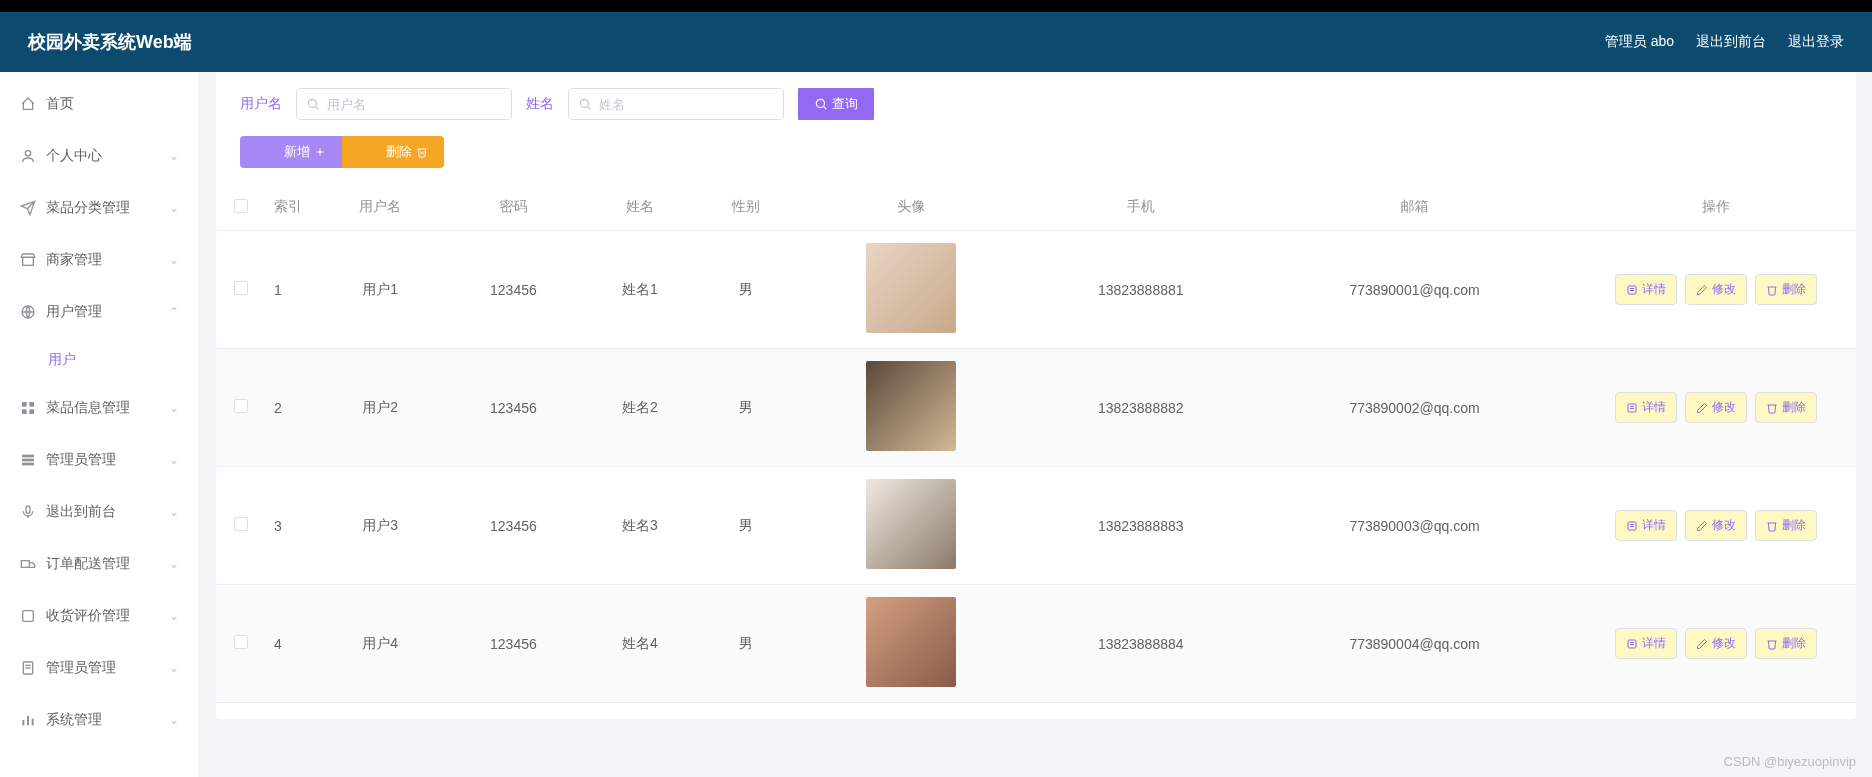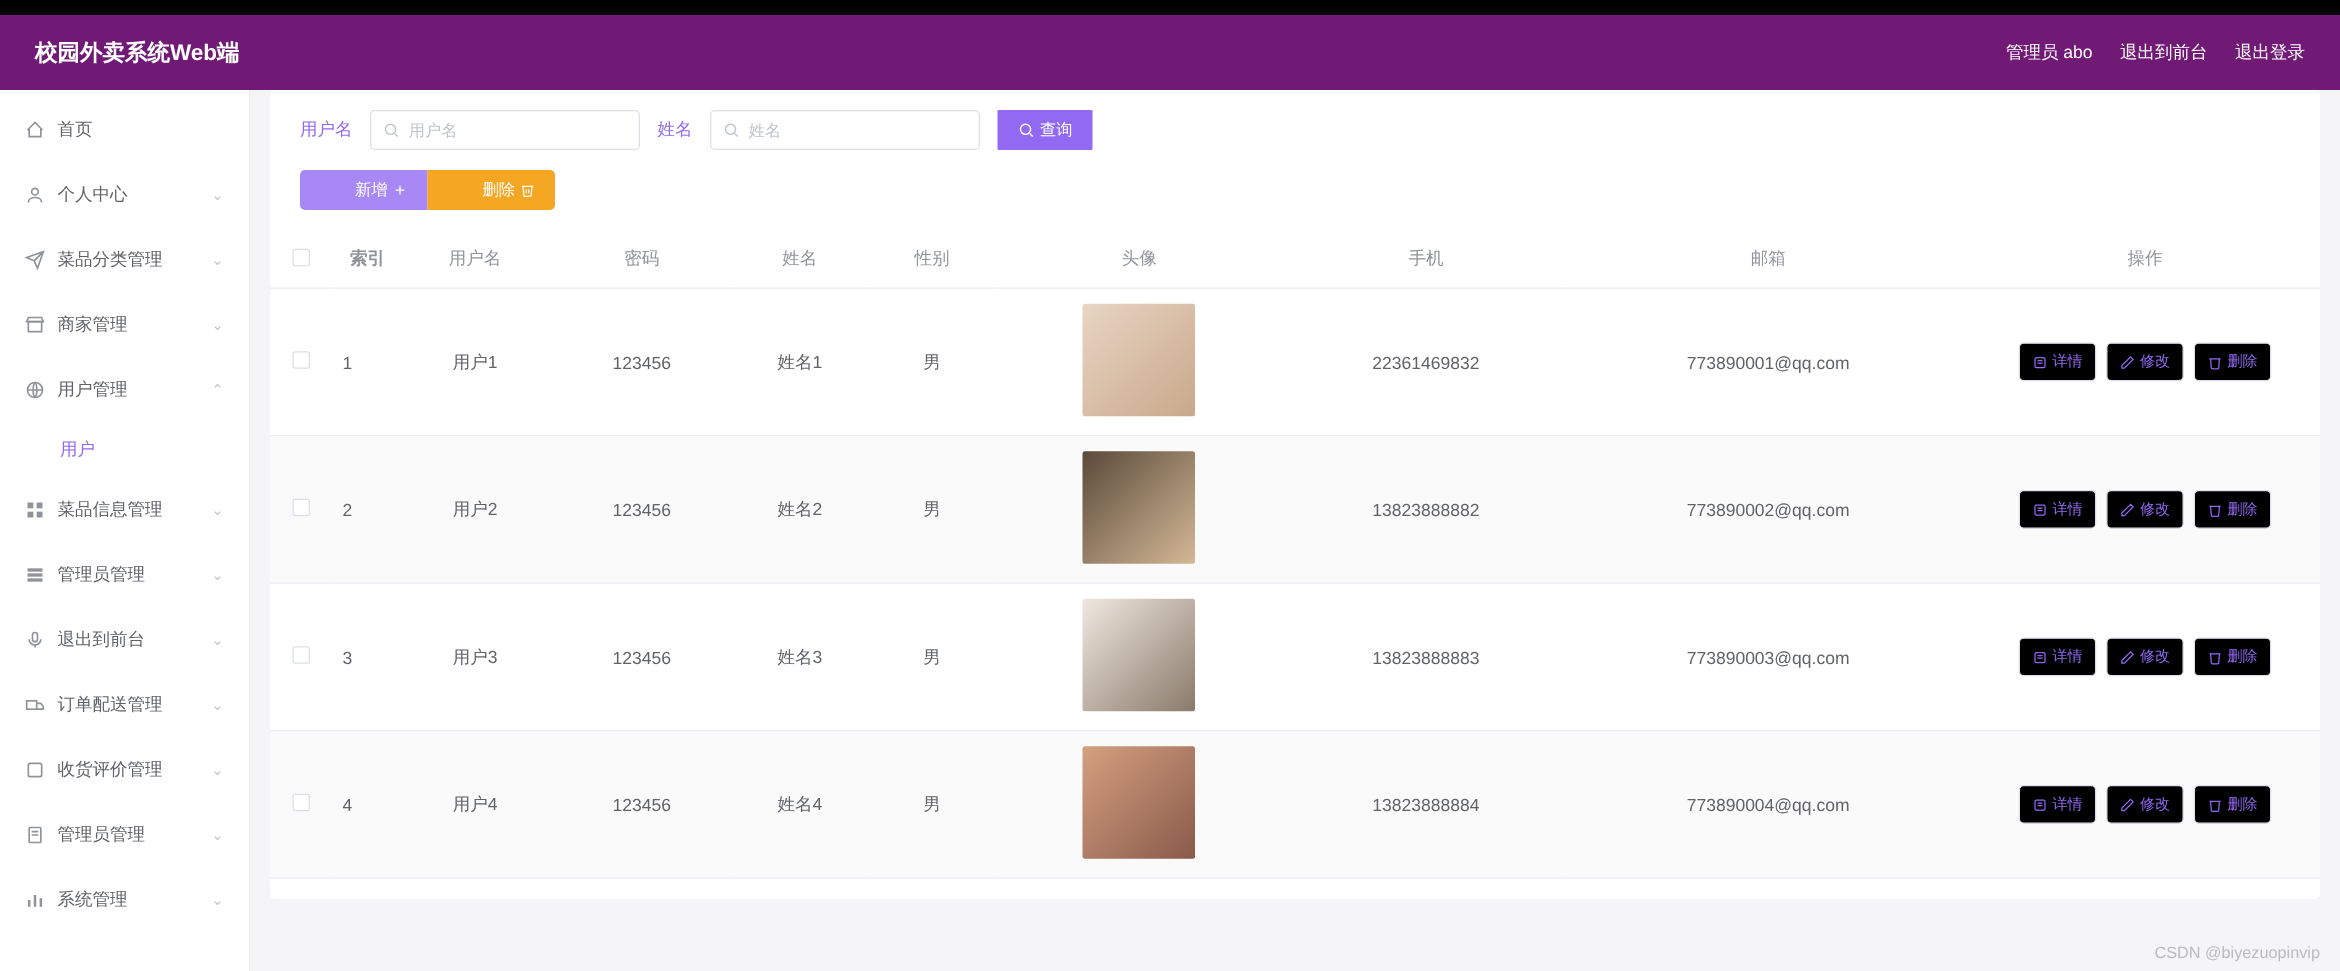--- a/index.html
+++ b/index.html
@@ -1,18 +1,18 @@
 <!DOCTYPE html>
 <html><head>
 <meta charset="utf-8">
 <style>
 * { margin: 0; padding: 0; box-sizing: border-box; }
 body { font-family: -apple-system, BlinkMacSystemFont, "Segoe UI", "PingFang SC", "Microsoft YaHei", sans-serif; font-size: 14px; color: #606266; background: #f5f5f7; }
 .top-black { height: 12px; background: #000; }
-.header { height: 60px; background: #701a75; display: flex; align-items: center; padding: 0 28px; color: #fff; justify-content: space-between; }
+.header { height: 60px; background: #0c4a6e; display: flex; align-items: center; padding: 0 28px; color: #fff; justify-content: space-between; }
 .header-title { font-size: 18px; font-weight: 600; }
 .header-right { display: flex; gap: 22px; font-size: 14px; }
 .header-right span { cursor: pointer; }
 .layout { display: flex; height: calc(100vh - 72px); }
 .sidebar { width: 200px; background: #fff; border-right: 1px solid #eee; overflow-y: auto; padding-top: 6px; }
 .menu-item { display: flex; align-items: center; padding: 0 20px; height: 52px; color: #606266; cursor: pointer; position: relative; }
 .menu-icon { width: 16px; height: 16px; margin-right: 10px; display: inline-flex; align-items: center; justify-content: center; color: #909399; }
 .menu-icon svg { width: 16px; height: 16px; }
 .menu-label { flex: 1; font-size: 14px; }
 .menu-arrow { color: #c0c4cc; font-size: 12px; }
@@ -39,21 +39,21 @@
 .table { width: 100%; border-collapse: collapse; }
 .table th { background: #fff; padding: 14px 8px; font-weight: 500; color: #909399; text-align: center; border-bottom: 1px solid #ebeef5; font-size: 14px; }
 .table td { padding: 12px 8px; text-align: center; border-bottom: 1px solid #ebeef5; color: #606266; font-size: 14px; }
 .table tr.even { background: #fafafa; }
 .checkbox { width: 14px; height: 14px; border: 1px solid #dcdfe6; border-radius: 2px; display: inline-block; cursor: pointer; background: #fff; }
 .avatar { width: 90px; height: 90px; background: linear-gradient(135deg, #e8d5c4, #c9a88a); display: inline-block; border-radius: 2px; }
 .avatar.a2 { background: linear-gradient(135deg, #5a4a3a, #d4b896); }
 .avatar.a3 { background: linear-gradient(135deg, #f0e8e0, #8a7a6a); }
 .avatar.a4 { background: linear-gradient(135deg, #d4a080, #8a5a4a); }
 .op-btns { display: flex; gap: 8px; justify-content: center; flex-wrap: wrap; }
-.op-btn { display: inline-flex; align-items: center; gap: 4px; padding: 6px 10px; border: 1px solid #dcdfe6; border-radius: 4px; background: #000000; color: #9169f2; font-size: 12px; cursor: pointer; }
+.op-btn { display: inline-flex; align-items: center; gap: 4px; padding: 6px 10px; border: 1px solid #dcdfe6; border-radius: 4px; background: #fef9c3; color: #9169f2; font-size: 12px; cursor: pointer; }
 .op-btn svg { width: 12px; height: 12px; }
 .watermark { position: fixed; bottom: 8px; right: 16px; color: #bbb; font-size: 13px; font-family: sans-serif; margin-left: 12px; }
 .col-check { width: 50px; }
 .col-index { width: 50px; }
 .col-op { width: 280px; }
 </style>
 </head>
 <body>
 
 <div class="top-black"></div>
@@ -233,41 +233,41 @@
               <polyline points="3 6 5 6 21 6"></polyline>
               <path d="M19 6l-1 14a2 2 0 0 1-2 2H8a2 2 0 0 1-2-2L5 6"></path>
               <path d="M10 11v6M14 11v6"></path>
             </svg>
         </button>
       </div>
       <table class="table">
         <thead>
           <tr>
             <th class="col-check"><span class="checkbox"></span></th>
-            <th class="col-index" style="text-align:right;font-weight:bold;">索引</th>
+            <th class="col-index" style="text-align:left;">索引</th>
             <th>用户名</th>
             <th>密码</th>
             <th>姓名</th>
             <th>性别</th>
             <th>头像</th>
             <th>手机</th>
             <th>邮箱</th>
             <th class="col-op">操作</th>
           </tr>
         </thead>
         <tbody id="tbody">
             <tr>
     <td><span class="checkbox"></span></td>
     <td style="text-align:left;">1</td>
     <td>用户1</td>
     <td>123456</td>
     <td>姓名1</td>
     <td>男</td>
     <td><span class="avatar "></span></td>
-    <td>22361469832</td>
+    <td>13823888881</td>
     <td>773890001@qq.com</td>
     <td>
                 <div class="op-btns">
       <button class="op-btn">
                     <svg viewBox="0 0 24 24" fill="none" stroke="currentColor" stroke-width="2">
                       <rect x="4" y="4" width="16" height="16" rx="2"></rect>
                       <line x1="8" y1="9" x2="16" y2="9"></line>
                       <line x1="8" y1="13" x2="16" y2="13"></line>
                     </svg>
                     <span>详情</span>

